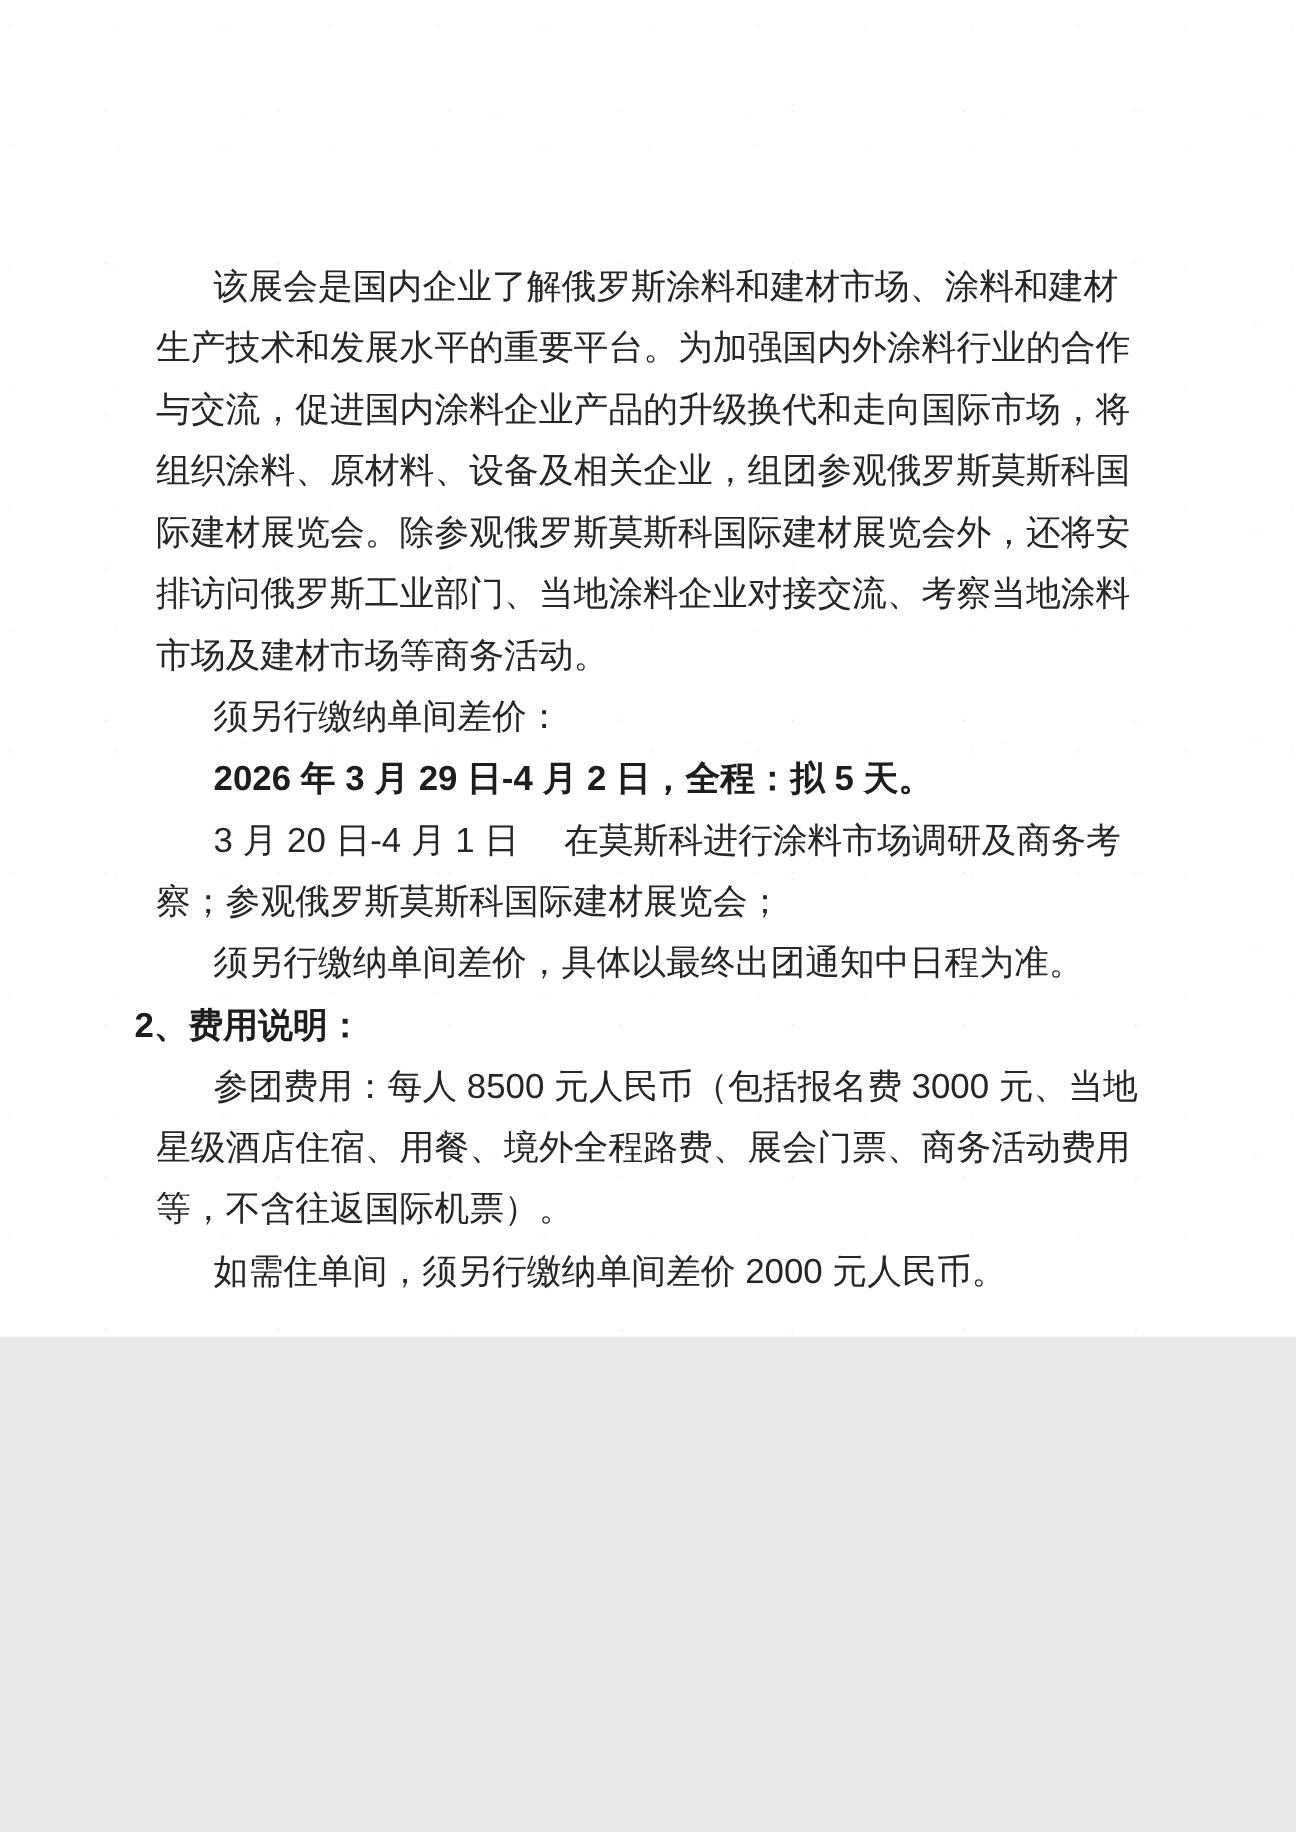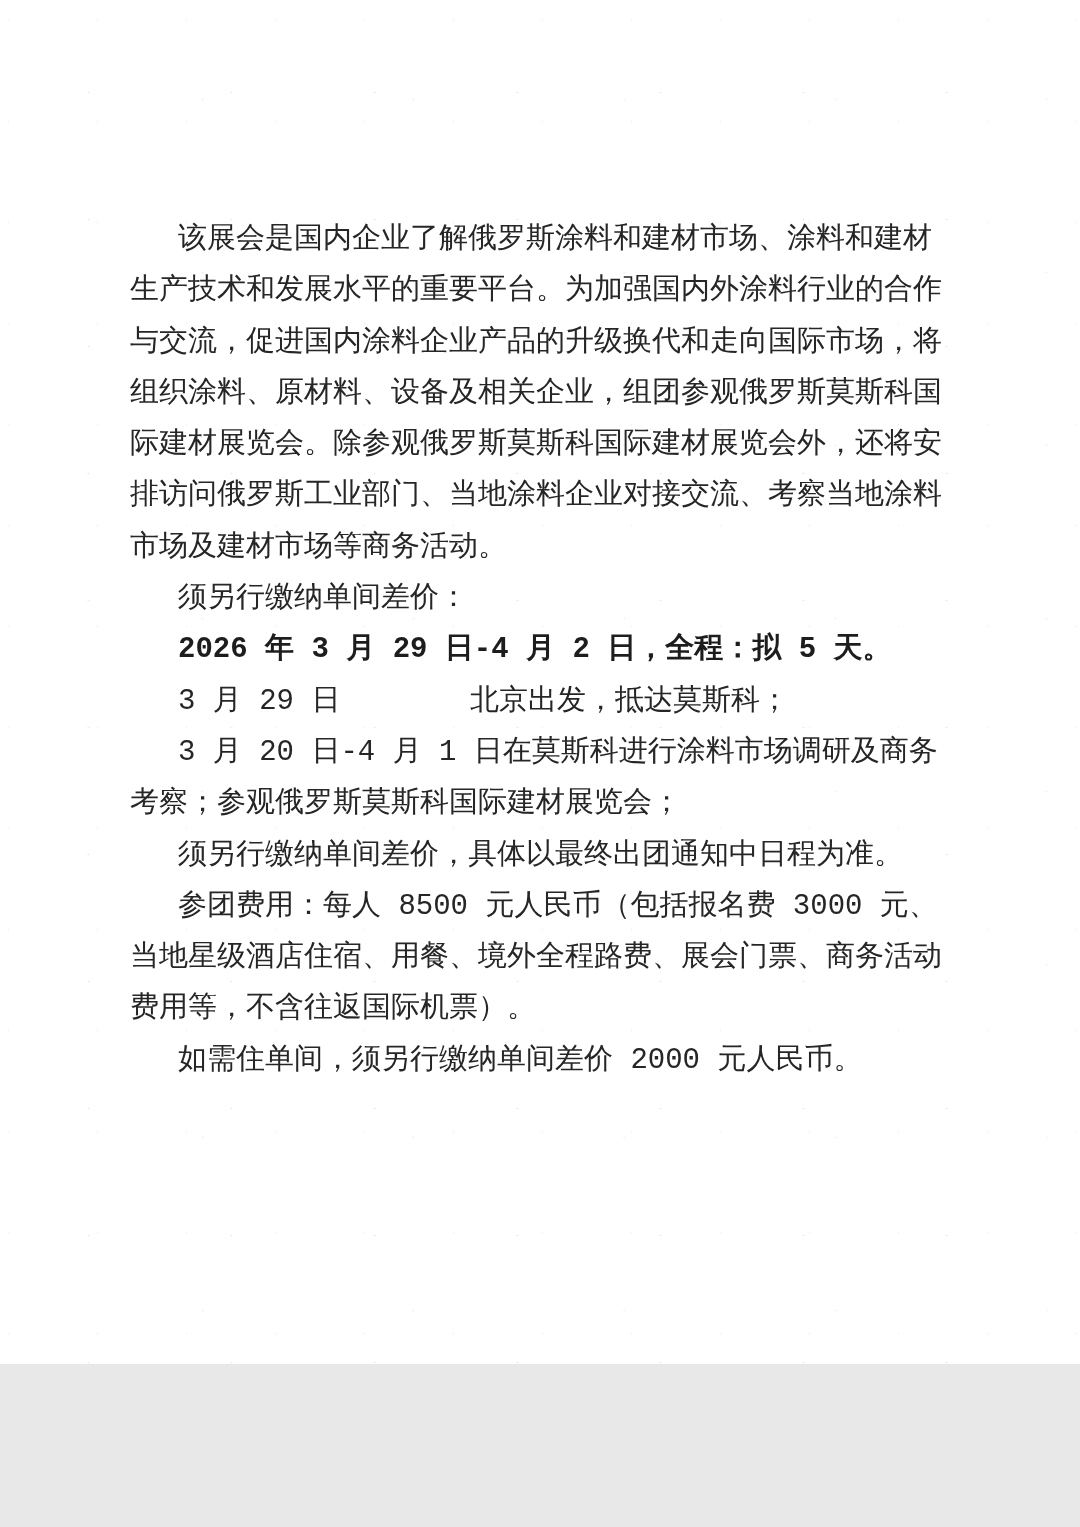--- a/index.html
+++ b/index.html
@@ -3,31 +3,31 @@
 <meta charset="utf-8">
 <style>
   html, body {
     margin: 0;
     padding: 0;
     background: #e8e8e8;
   }
   .page {
     position: relative;
     width: 1080px;
-    height: 1364px;
+    height: 1114px;
     margin: 0 auto;
     background-color: #ffffff;
     
     background-image:
       radial-gradient(rgba(70,70,70,0.10) 0.8px, transparent 1.3px),
       radial-gradient(rgba(90,90,90,0.07) 0.7px, transparent 1.1px),
       radial-gradient(rgba(60,60,60,0.05) 1px, transparent 1.5px);
     background-size: 143px 127px, 89px 101px, 211px 173px;
     background-position: 17px 29px, 53px 71px, 97px 13px;
-    font-family: Liberation Mono, monospace;
+    font-family: Liberation Sans, sans-serif;
     color: #262626;
     overflow: hidden;
   }
   .content {
     position: absolute;
     left: 130px;
     top: 214px;
     width: 820px;
     font-size: 29px;
     line-height: 51.3px;
@@ -66,27 +66,27 @@
 <div class="page">
   <div class="content">
 
     <p class="para indent">该展会是国内企业了解俄罗斯涂料和建材市场、涂料和建材生产技术和发展水平的重要平台。为加强国内外涂料行业的合作与交流，促进国内涂料企业产品的升级换代和走向国际市场，将组织涂料、原材料、设备及相关企业，组团参观俄罗斯莫斯科国际建材展览会。除参观俄罗斯莫斯科国际建材展览会外，还将安排访问俄罗斯工业部门、当地涂料企业对接交流、考察当地涂料市场及建材市场等商务活动。</p>
 
     <p class="para indent">须另行缴纳单间差价：</p>
 
 
     <p class="para indent bold">2026 年 3 月 29 日-4 月 2 日，全程：拟 5 天。</p>
 
-    <p class="para sched"><span class="sched-date">3 月 29 日</span><span class="sched-act">北京出发，抵达莫斯科；</span></p>
 
     <p class="para sched"><span class="sched-date">3 月 20 日-4 月 1 日</span><span class="sched-act">在莫斯科进行涂料市场调研及商务考察；参观俄罗斯莫斯科国际建材展览会；</span></p>
 
 
     <p class="para indent">须另行缴纳单间差价，具体以最终出团通知中日程为准。</p>
 
+    <p class="para heading">2、费用说明：</p>
 
     <p class="para indent">参团费用：每人 8500 元人民币（包括报名费 3000 元、当地星级酒店住宿、用餐、境外全程路费、展会门票、商务活动费用等，不含往返国际机票）。</p>
 
     <p class="para indent">如需住单间，须另行缴纳单间差价 2000 元人民币。</p>
 
 
 
   </div>
 
   <div class="footer">-2-</div>

